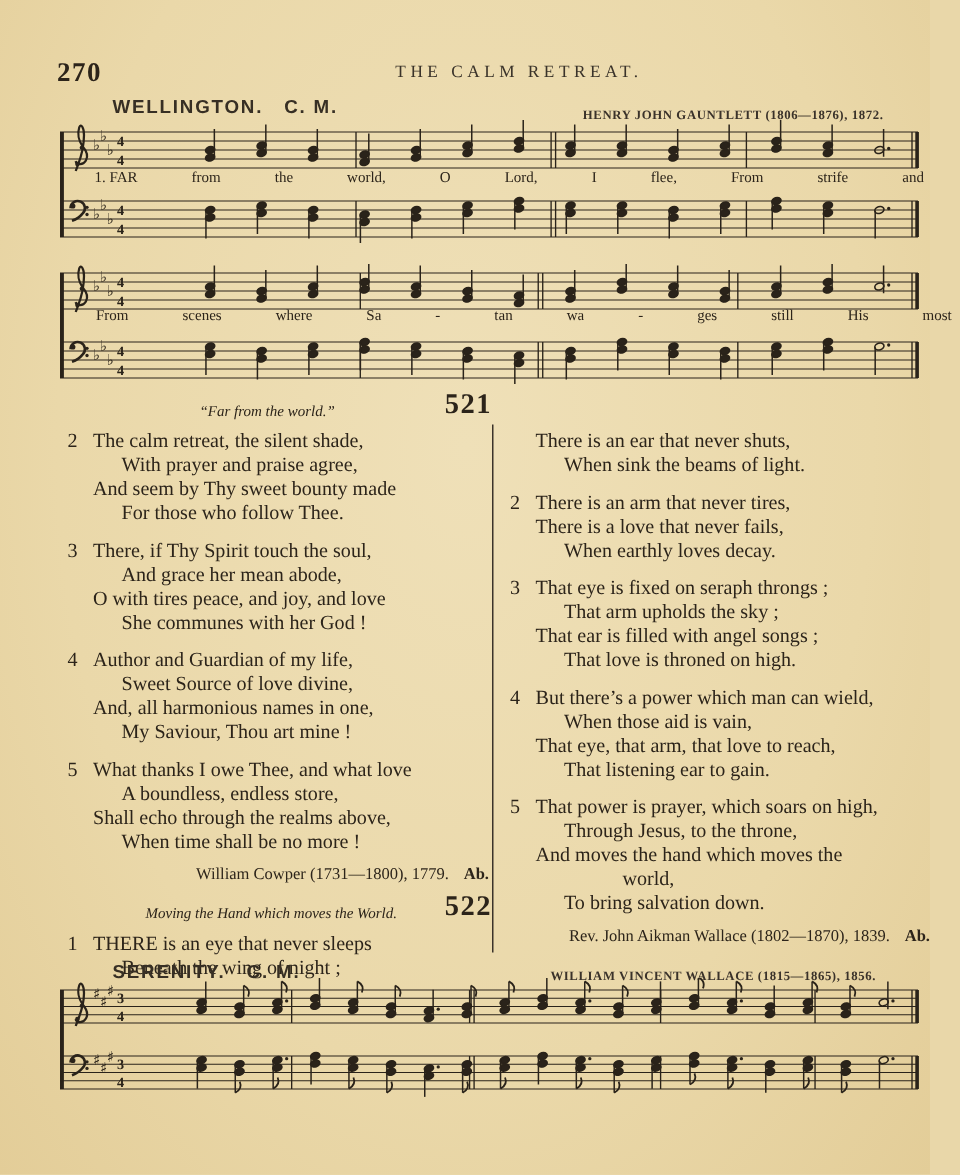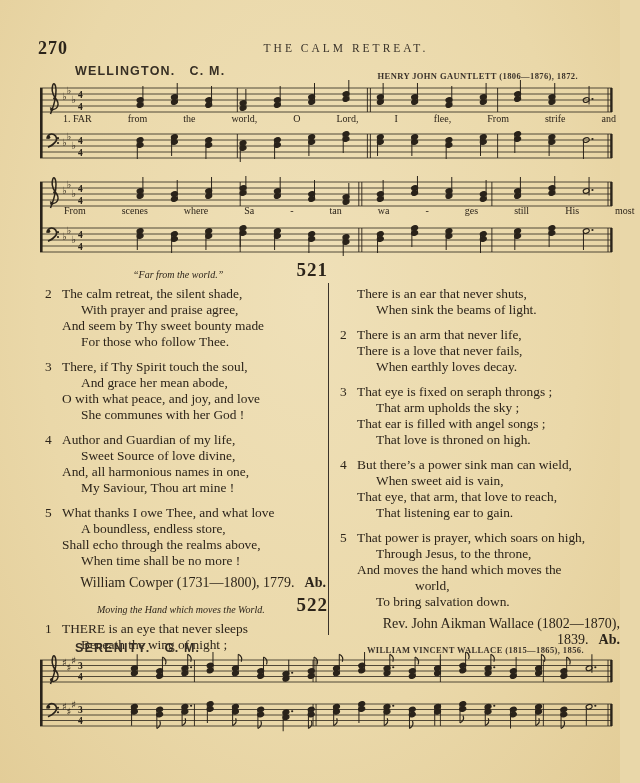--- a/index.html
+++ b/index.html
@@ -34,36 +34,36 @@
   .col-divider{position:absolute;left:328px;top:283px;width:1px;height:352px;background:#3b332a;}
   .hymn-head{position:relative;height:24px;text-align:right;}
   .hymn-num{font-size:19px;font-weight:bold;letter-spacing:1px;}
   .hymn-motto{position:absolute;left:88px;top:5px;font-style:italic;font-size:10px;white-space:nowrap;}
   .hymn-motto.m522{left:52px;}
   .verse{position:relative;padding-left:17px;margin-bottom:9px;}
   .vnum{position:absolute;left:0;top:0;}
   .vline.i0{margin-left:0;}
   .vline.i1{margin-left:19px;}
   .vline.i3{margin-left:58px;}
-  .attr{text-align:right;font-size:14px;margin:-3px 2px 6px 0;}
+  .attr{text-align:right;font-size:11px;margin:-3px 2px 6px 0;}
   .attr .suffix{margin-left:10px;font-weight:bold;}
   .rcol-pad{height:24px;}
 </style>
 </head>
 <body>
 
 <div class="page">
 
   <div class="pagenum">270</div>
   <div class="running-title">THE CALM RETREAT.</div>
 
   <div class="tune-head" style="left:75px;top:64px;">
     <span>WELLINGTON.</span><span class="meter">C. M.</span>
   </div>
-  <div class="composer" style="right:42px;top:71px;text-align:center;">HENRY JOHN GAUNTLETT (1806—1876), 1872.</div>
+  <div class="composer" style="right:31px;top:71px;text-align:center;">HENRY JOHN GAUNTLETT (1806—1876), 1872.</div>
 
   <svg id="m1" class="music" style="top:80px;" width="640" height="86">
       <rect x="40" y="8" width="2.6" height="70" fill="#2a231a"></rect>
       <line x1="40" y1="8" x2="612" y2="8" stroke="#2a231a" stroke-width="0.8"></line>
       <line x1="40" y1="14" x2="612" y2="14" stroke="#2a231a" stroke-width="0.8"></line>
       <line x1="40" y1="20" x2="612" y2="20" stroke="#2a231a" stroke-width="0.8"></line>
       <line x1="40" y1="26" x2="612" y2="26" stroke="#2a231a" stroke-width="0.8"></line>
       <line x1="40" y1="32" x2="612" y2="32" stroke="#2a231a" stroke-width="0.8"></line>
       <path d="M50.5,34 C52.5,28 56,22 56,10
     C56,5 54,2 52.8,5
@@ -369,21 +369,21 @@
           <span class="vnum">2</span>
           <div class="vline i0">The calm retreat, the silent shade,</div>
           <div class="vline i1">With prayer and praise agree,</div>
           <div class="vline i0">And seem by Thy sweet bounty made</div>
           <div class="vline i1">For those who follow Thee.</div>
         </div>
         <div class="verse">
           <span class="vnum">3</span>
           <div class="vline i0">There, if Thy Spirit touch the soul,</div>
           <div class="vline i1">And grace her mean abode,</div>
-          <div class="vline i0">O with what peace, and joy, and love</div>
+          <div class="vline i0">O with tires peace, and joy, and love</div>
           <div class="vline i1">She communes with her God !</div>
         </div>
         <div class="verse">
           <span class="vnum">4</span>
           <div class="vline i0">Author and Guardian of my life,</div>
           <div class="vline i1">Sweet Source of love divine,</div>
           <div class="vline i0">And, all harmonious names in one,</div>
           <div class="vline i1">My Saviour, Thou art mine !</div>
         </div>
         <div class="verse">
@@ -413,35 +413,35 @@
   <div class="col col-right">
     <div class="rcol-pad"></div>
     <div>
         <div class="verse">
           <span class="vnum"></span>
           <div class="vline i0">There is an ear that never shuts,</div>
           <div class="vline i1">When sink the beams of light.</div>
         </div>
         <div class="verse">
           <span class="vnum">2</span>
-          <div class="vline i0">There is an arm that never life,</div>
+          <div class="vline i0">There is an arm that never tires,</div>
           <div class="vline i0">There is a love that never fails,</div>
           <div class="vline i1">When earthly loves decay.</div>
         </div>
         <div class="verse">
           <span class="vnum">3</span>
           <div class="vline i0">That eye is fixed on seraph throngs ;</div>
           <div class="vline i1">That arm upholds the sky ;</div>
           <div class="vline i0">That ear is filled with angel songs ;</div>
           <div class="vline i1">That love is throned on high.</div>
         </div>
         <div class="verse">
           <span class="vnum">4</span>
-          <div class="vline i0">But there’s a power sink man can wield,</div>
-          <div class="vline i1">When sweet aid is vain,</div>
+          <div class="vline i0">But there’s a power which man can wield,</div>
+          <div class="vline i1">When those aid is vain,</div>
           <div class="vline i0">That eye, that arm, that love to reach,</div>
           <div class="vline i1">That listening ear to gain.</div>
         </div>
         <div class="verse">
           <span class="vnum">5</span>
           <div class="vline i0">That power is prayer, which soars on high,</div>
           <div class="vline i1">Through Jesus, to the throne,</div>
           <div class="vline i0">And moves the hand which moves the</div>
           <div class="vline i3">world,</div>
           <div class="vline i1">To bring salvation down.</div>

